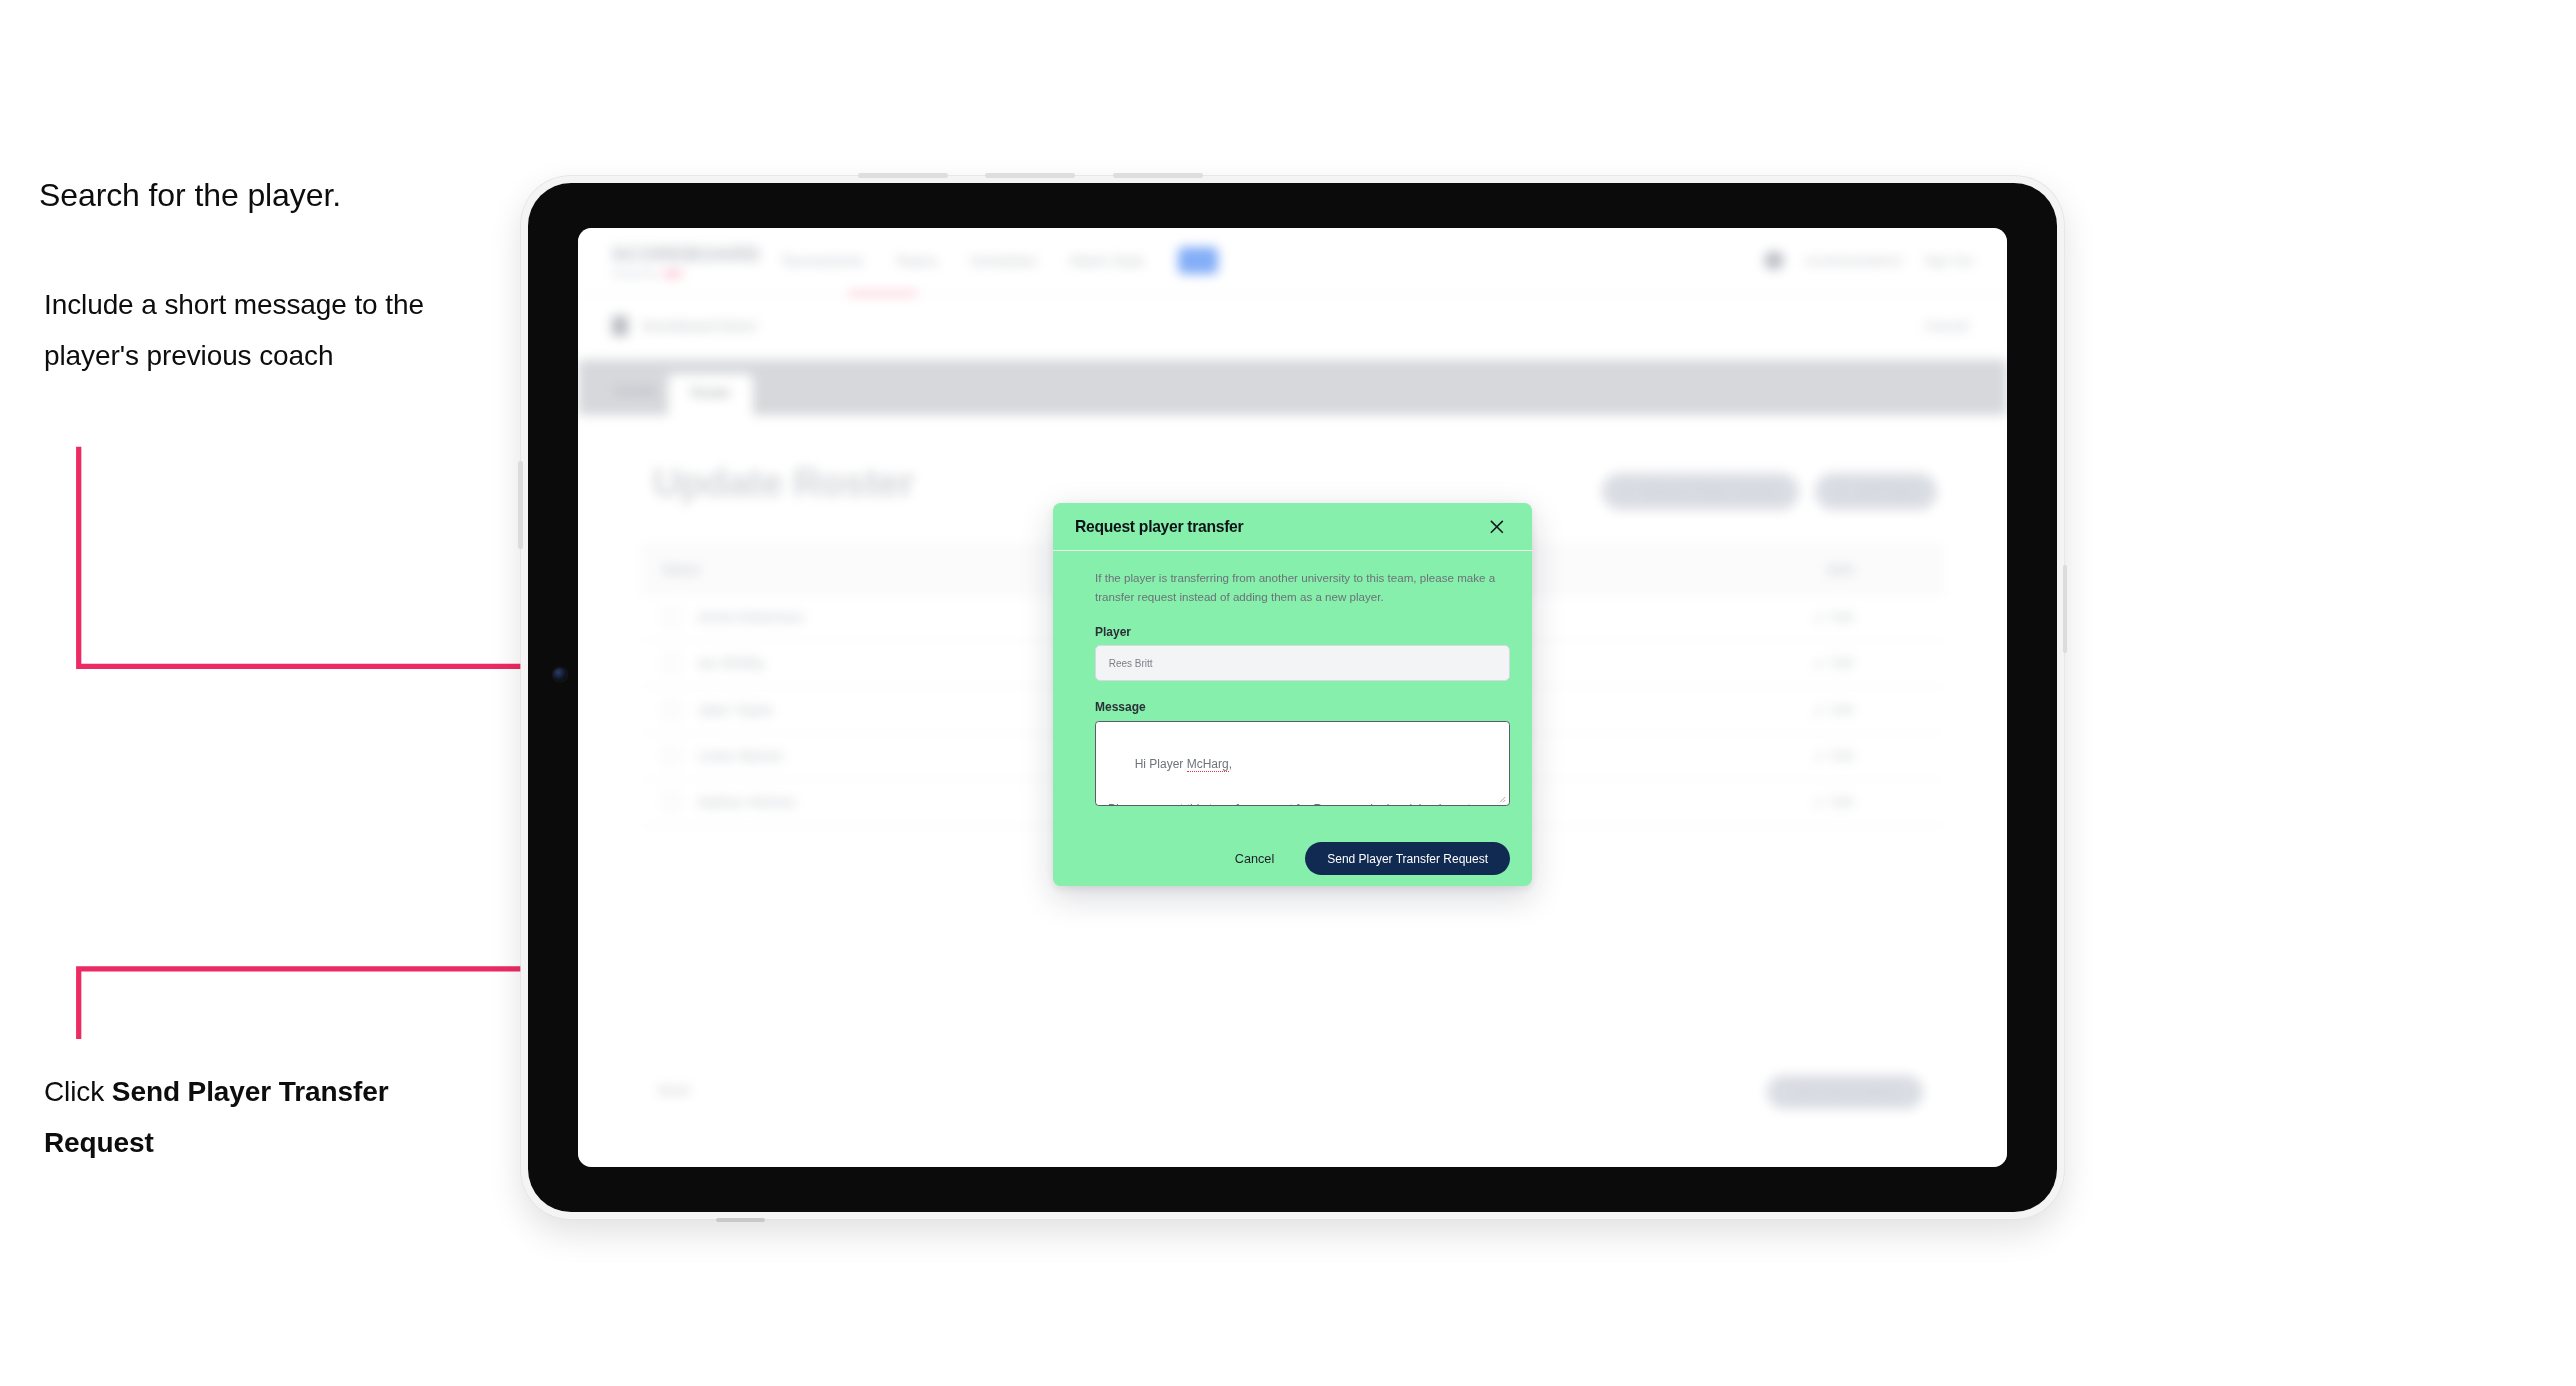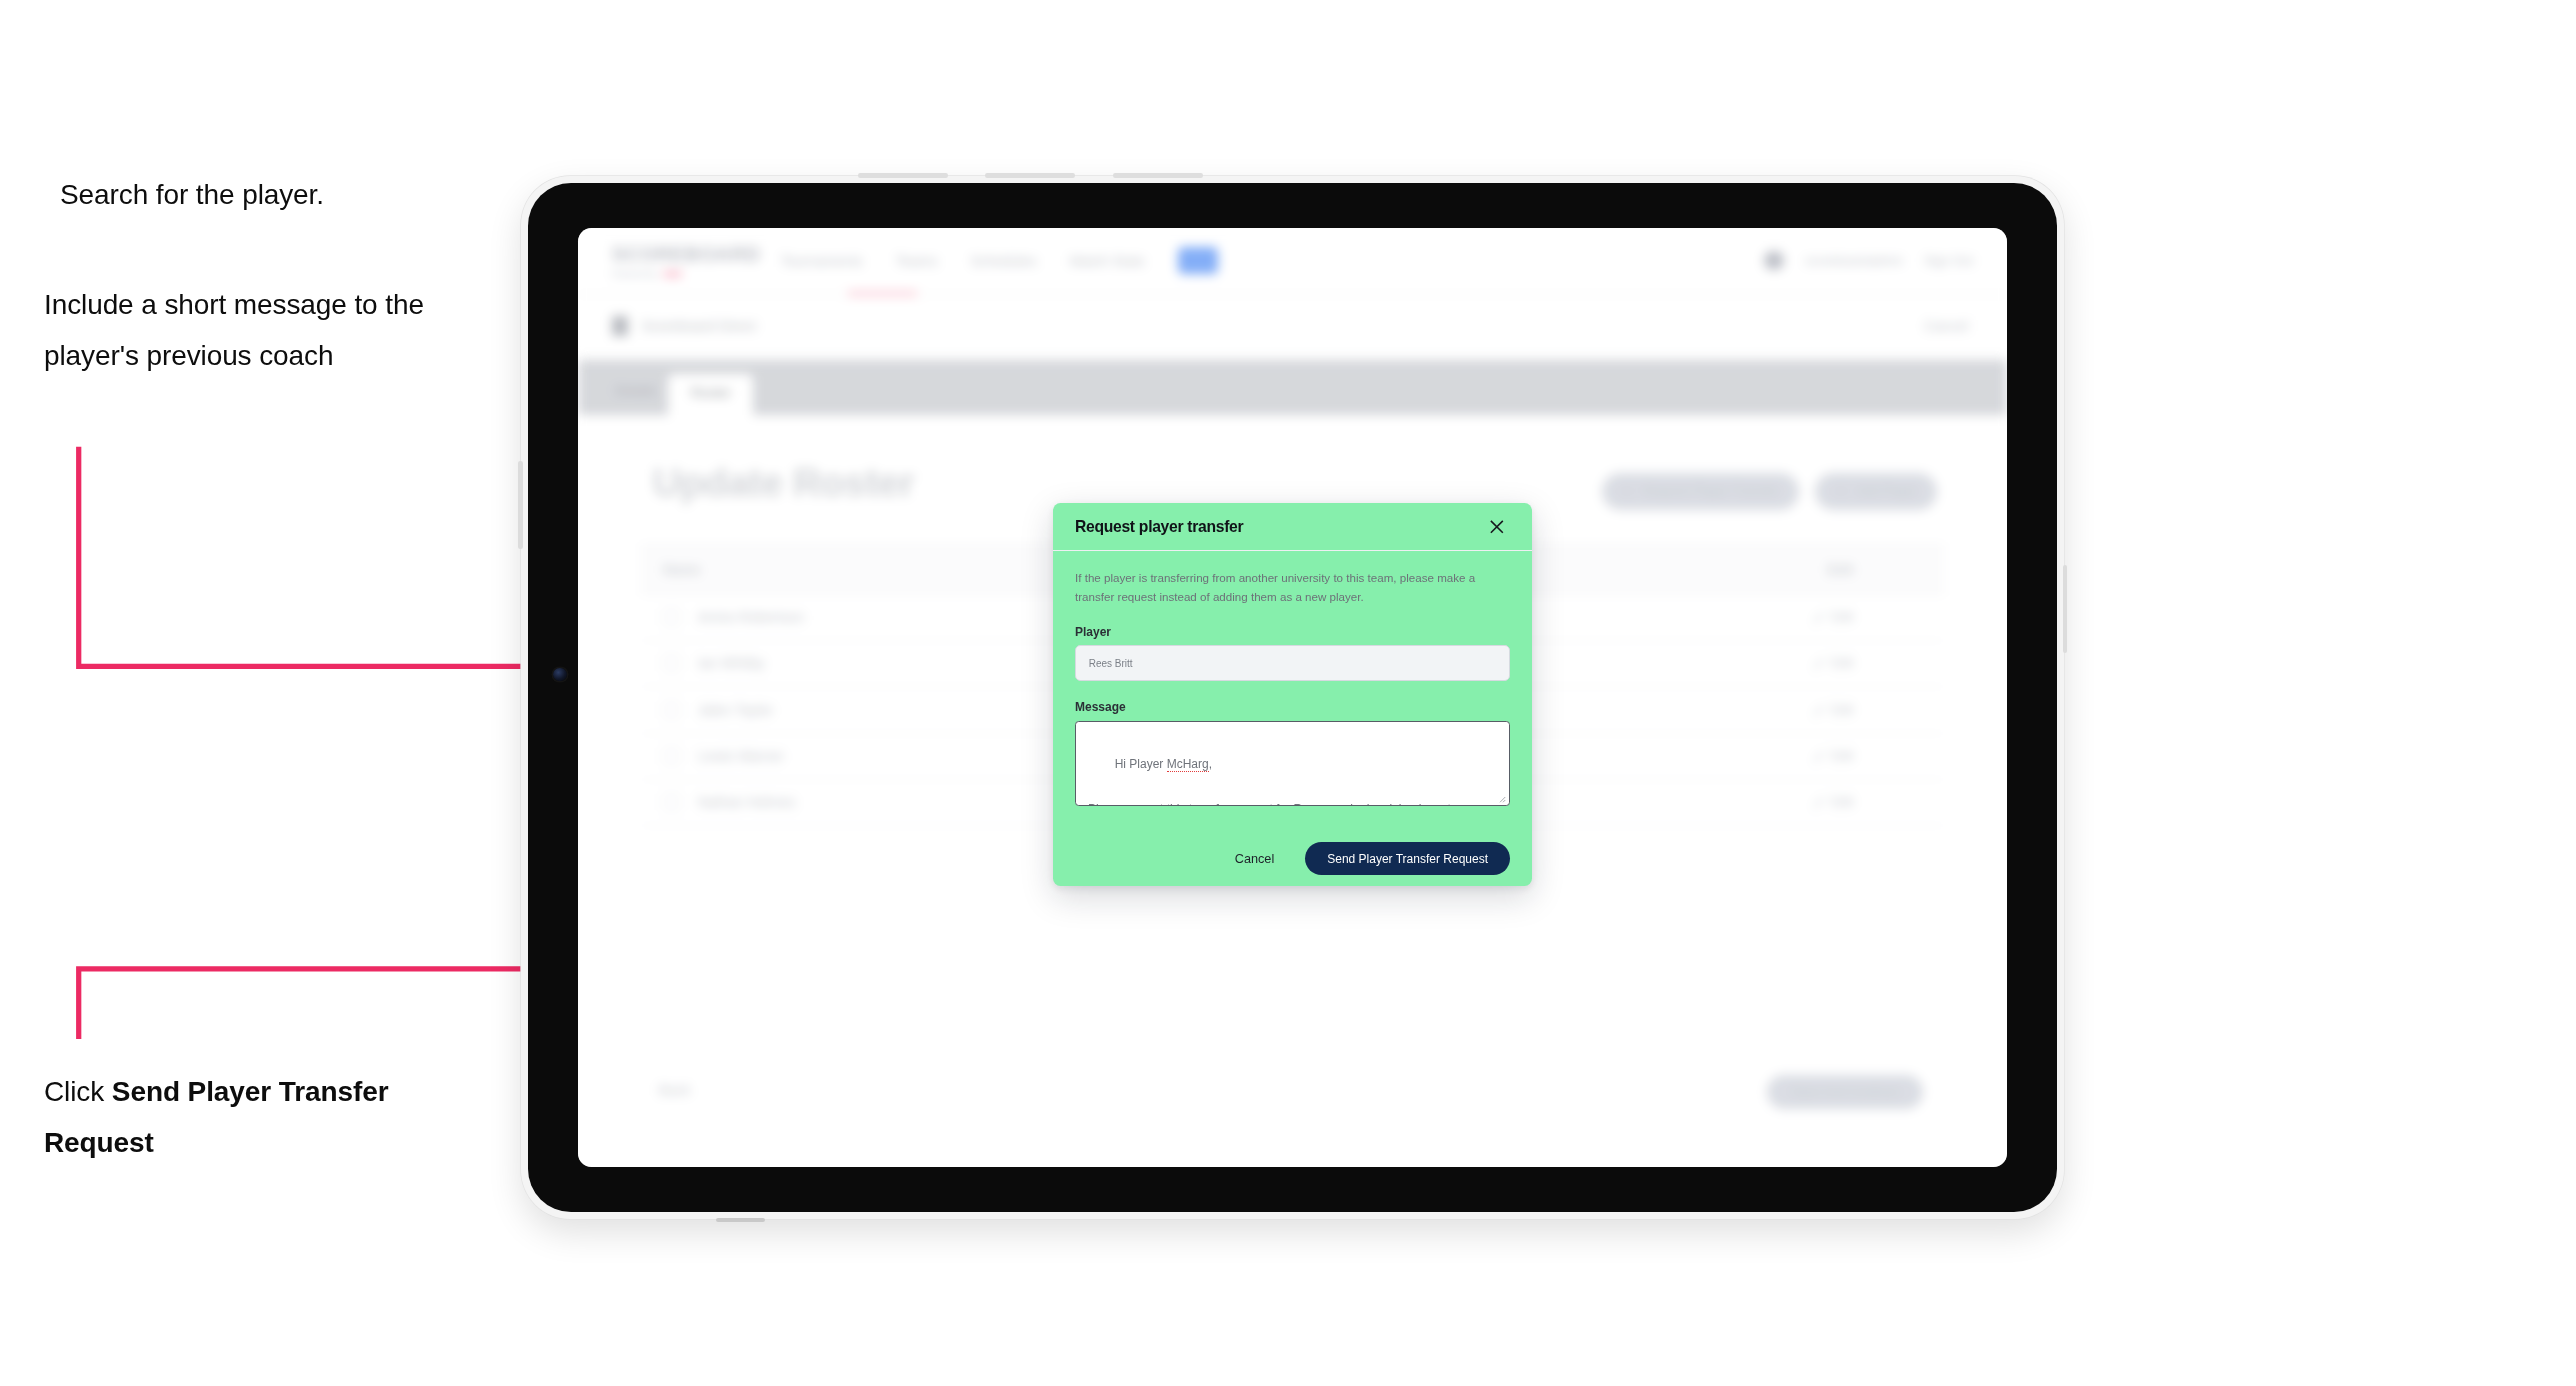--- a/index.html
+++ b/index.html
@@ -15,22 +15,22 @@
 
   
   .annot {
     position: absolute;
     color: #0d0d0d;
     font-family: "Liberation Sans", sans-serif;
     font-weight: 400;
     letter-spacing: -0.1px;
   }
   #annot-search {
-    left: 60px; top: 177px;
-    font-size: 28px; line-height: 36px;
+    left: 39px; top: 177px;
+    font-size: 32px; line-height: 36px;
     width: 479px;
   }
   #annot-message {
     left: 44px; top: 279px;
     font-size: 28px; line-height: 51px;
     width: 419px;
   }
   #annot-click {
     left: 44px; top: 1066px;
     font-size: 28px; line-height: 51px;
@@ -215,21 +215,21 @@
   }
   #modal-title {
     font-size: 15.7px; font-weight: 700; color:#101318;
     letter-spacing:-0.3px;
   }
   #modal-close {
     margin-left:auto; width: 25.5px; height: 25.5px;
     display:flex; align-items:center; justify-content:center;
     cursor:pointer;
   }
-  #modal-body { padding: 16.5px 22px 0 22px; }
+  #modal-body { padding: 16.5px 22px 0 22px; margin-left: 20px; }
   #modal-desc {
     font-size: 11.6px; line-height: 19px; color: #6d7178;
     max-width: 436px;
   }
   .field-label {
     margin-top: 19px; margin-bottom: 6.7px;
     font-size: 12px; font-weight: 700; color:#2b2f36;
   }
   #player-input {
     width: 100%; height: 36px;

